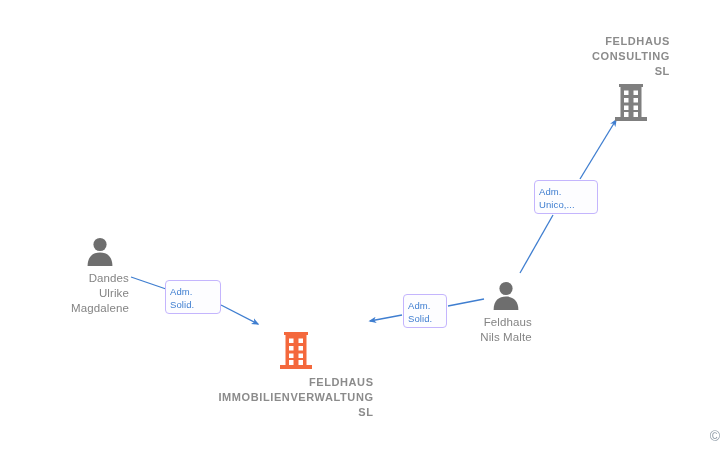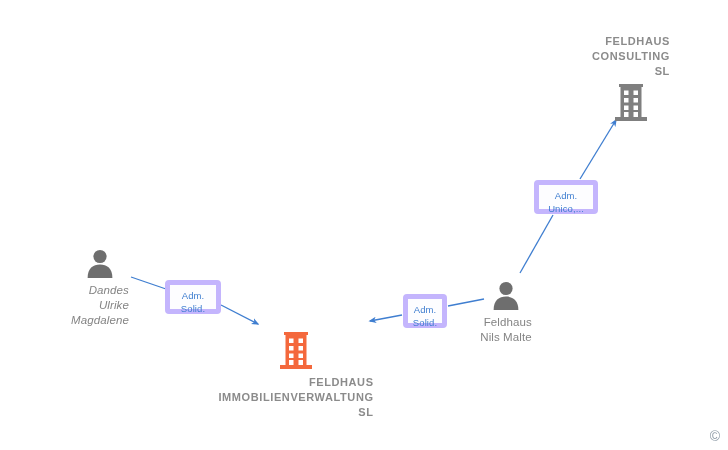--- a/index.html
+++ b/index.html
@@ -55,26 +55,25 @@
     letter-spacing: 0.1px;
   }
   .node.label-top .node-label { margin-bottom: 5px; }
   .node.label-bottom .node-label { margin-top: 5px; }
 
   
   .edge-label {
     position: absolute;
     box-sizing: border-box;
     background: #fdfdff;
-    border: 5px solid #c4b5fd;
+    border: 1px solid #c4b5fd;
     border-radius: 4px;
     color: #3f7ed0;
     font-size: 9.5px;
     line-height: 13px;
-    text-align: center;
     padding: 4px 4px 3px 4px;
     white-space: pre-line;
     letter-spacing: 0.1px;
   }
 
   
   #watermark {
     position: absolute;
     right: 8px;
     bottom: 7px;
@@ -171,21 +170,21 @@
           <rect x="10" y="28" width="4.5" height="5"></rect>
           <rect x="19.5" y="28" width="4.5" height="5"></rect>
         </g>
       </svg>
     </div>
     <div class="node-label company-label">FELDHAUS
 IMMOBILIENVERWALTUNG
 SL</div>
   </div>
 
-  <div class="node label-bottom" style="left:100px; top:248px;font-style:italic;">
+  <div class="node label-bottom" style="left:100px; top:236px;">
     <div class="icon-wrap">
       <svg width="30" height="30" viewBox="0 0 30 30" xmlns="http://www.w3.org/2000/svg">
         <circle cx="15" cy="8.5" r="6.6" fill="#6e6e6e"></circle>
         <path d="M 2.6 30 C 2.6 20.4 8.1 16.6 15 16.6 C 21.9 16.6 27.4 20.4 27.4 30 Z" fill="#6e6e6e"></path>
       </svg>
     </div>
     <div class="node-label person-label">Dandes
 Ulrike
 Magdalene</div>
   </div>

